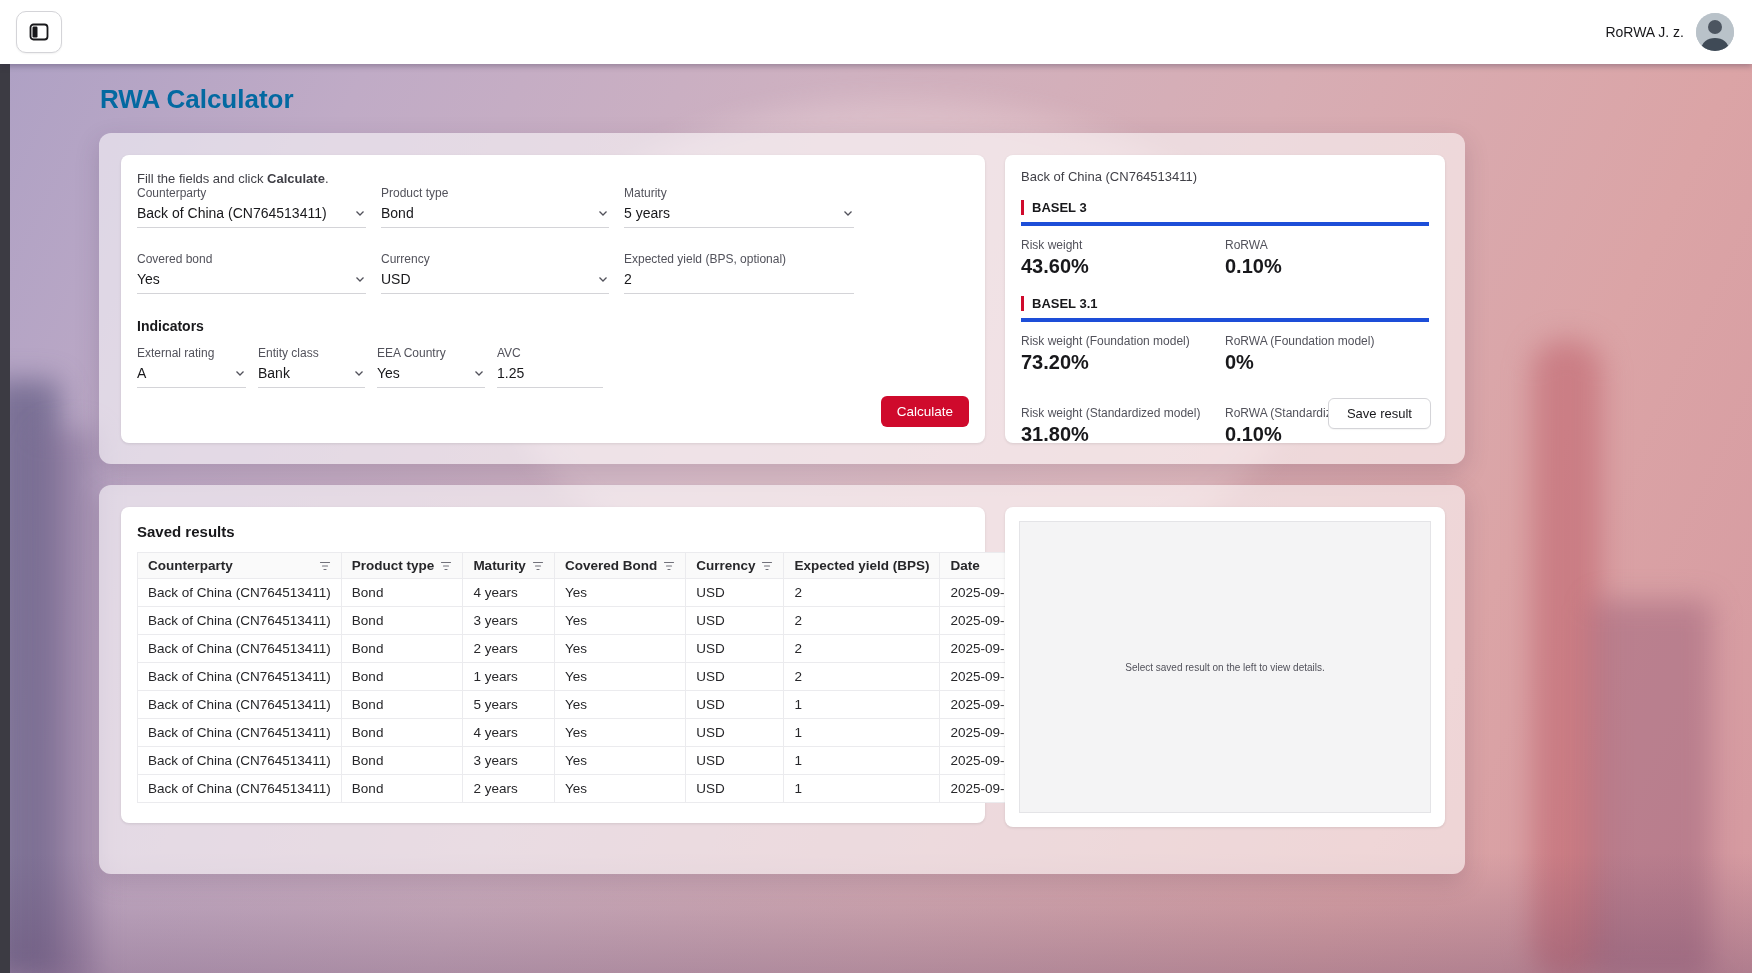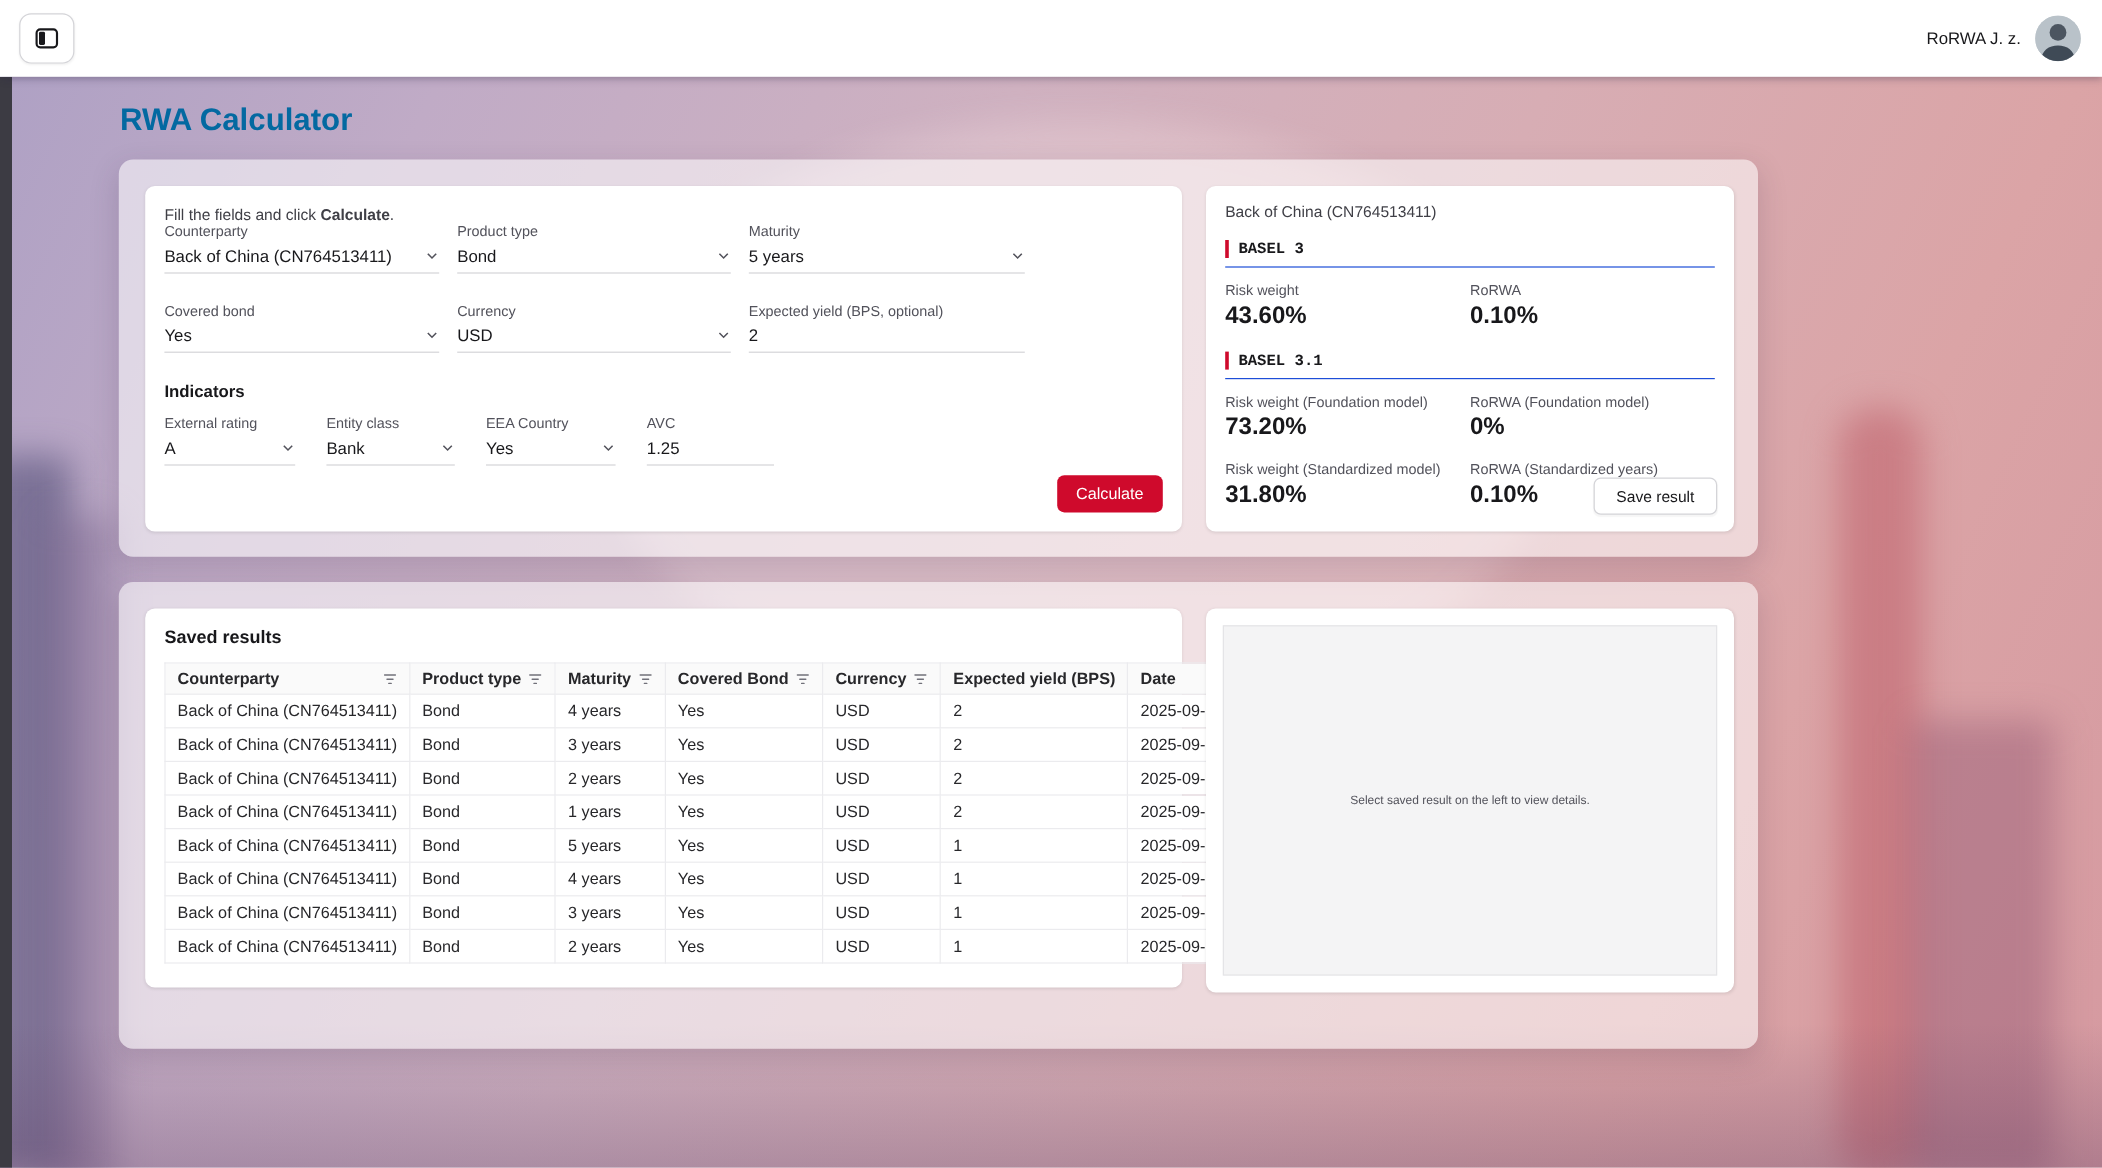--- a/index.html
+++ b/index.html
@@ -44,37 +44,37 @@
     box-shadow:0 1px 3px rgba(0,0,0,.10); }
   .card-form   { left:22px; top:22px; width:864px; height:288px; padding:16px; }
   .card-results{ left:906px; top:22px; width:440px; height:288px; padding:14px 16px; }
   .card-saved  { left:22px; top:22px; width:864px; height:316px; padding:16px; }
   .card-details{ left:906px; top:22px; width:440px; height:320px; padding:14px; }
 
   
   .instruction { font-size:13px; color:#3f3f46; }
   .instruction b { font-weight:700; }
   .form-row3 { display:grid; grid-template-columns:229px 228px 230px; column-gap:15px; margin-bottom:24px; }
-  .form-row4 { display:grid; grid-template-columns:109px 107px 108px 106px; column-gap:26px; }
+  .form-row4 { display:grid; grid-template-columns:109px 107px 108px 106px; column-gap:12px; }
   .field-label { font-size:12px; color:#52525b; margin-bottom:5px; }
   .field-control { display:flex; align-items:center; justify-content:space-between;
     border-bottom:1px solid #d4d4d8; padding-bottom:6px; min-height:20px; cursor:pointer; }
   .field-value { font-size:14px; color:#18181b; white-space:nowrap; }
   .chevron { flex:0 0 auto; margin-left:6px; display:flex; }
   .indicators-title { font-size:14px; font-weight:600; color:#18181b; margin:4px 0 12px 0; }
   .calculate-btn { position:absolute; right:16px; bottom:16px; background:#cf0a2c; color:#fff;
     border:none; border-radius:6px; font-size:13.5px; padding:8px 16px; cursor:pointer;
     font-family:"Liberation Sans", sans-serif; }
 
   
   .results-title { font-size:13px; color:#3f3f46; margin-bottom:16px; }
   .basel-heading { border-left:3px solid #cf0a2c; padding-left:8px; font-size:13px; font-weight:700;
     color:#18181b; }
-  .basel-heading-wrap { border-bottom:1px solid #1d4ed8; padding-bottom:7px; margin-bottom:12px;font-family:Liberation Mono, monospace; }
-  .metrics-grid { display:grid; grid-template-columns:1fr 1fr; row-gap:16px; margin-bottom:18px; }
+  .basel-heading-wrap { border-bottom:4px solid #1d4ed8; padding-bottom:7px; margin-bottom:12px; }
+  .metrics-grid { display:grid; grid-template-columns:1fr 1fr; row-gap:32px; margin-bottom:18px; }
   .metric-label { font-size:12px; color:#52525b; margin-bottom:3px; }
   .metric-value { font-size:20px; font-weight:700; color:#18181b; }
   .save-btn { position:absolute; right:14px; bottom:14px; background:#fff; color:#18181b;
     border:1px solid #d4d4d8; border-radius:6px; font-size:13px; padding:7px 18px; cursor:pointer;
     font-family:"Liberation Sans", sans-serif; box-shadow:0 1px 1px rgba(0,0,0,.04); }
 
   
   .saved-title { font-size:15px; font-weight:600; color:#18181b; margin-bottom:12px; }
   table.saved { border-collapse:collapse; width:834px; font-size:13.5px; color:#27272a;
     border:1px solid #e4e4e7; }

